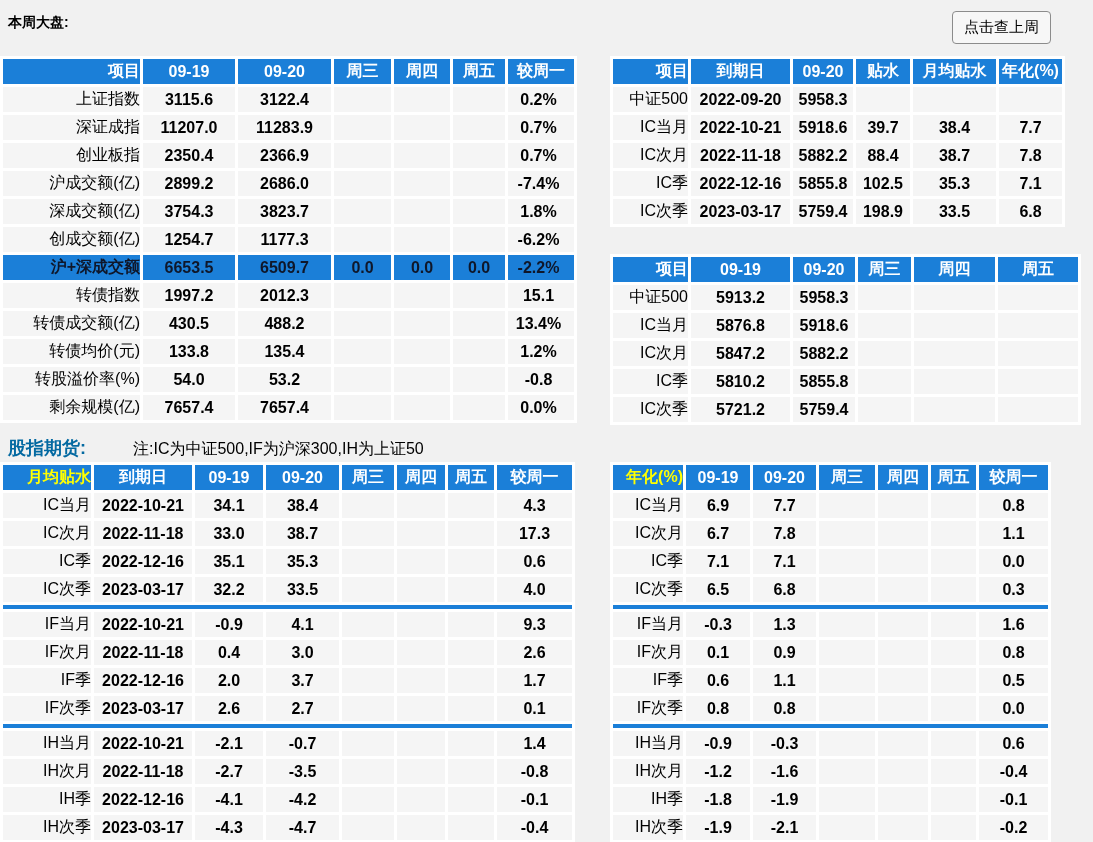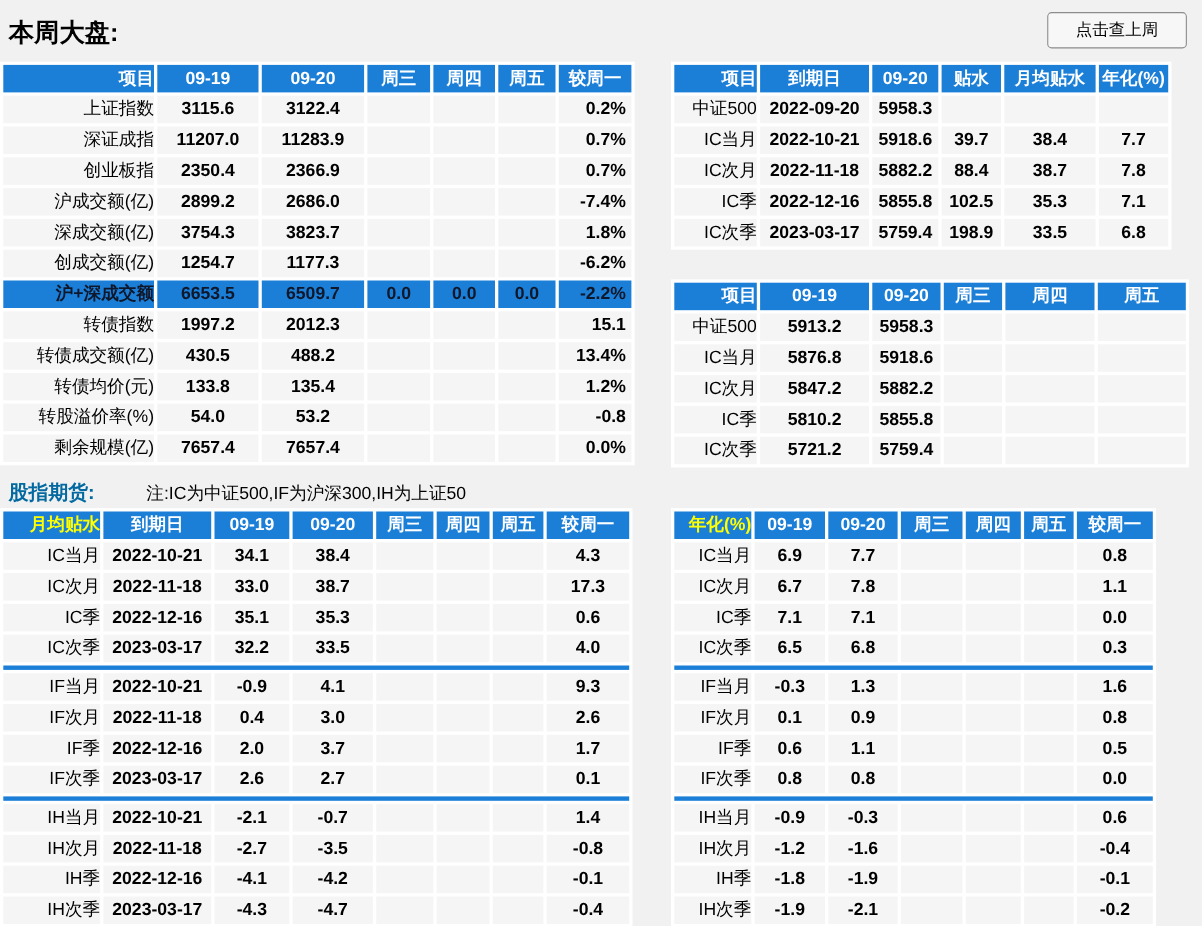--- a/index.html
+++ b/index.html
@@ -1,39 +1,39 @@
 <!DOCTYPE html>
 <html style="--blue: #1b7fd8; --yellow: #ffff00;"><head>
 <meta charset="utf-8">
 <style>
   :root { --blue:#1b7fd8; --yellow:#ffff00; }
   * { box-sizing:border-box; }
   body { margin:0; background:#f1f1f1; font-family:"Liberation Sans", sans-serif; }
   .page { position:relative; width:1093px; height:842px; background:#f1f1f1; overflow:hidden; }
 
-  .page-title { position:absolute; left:8px; top:14px; font-size:23px; font-weight:700; color:#000; }
+  .page-title { position:absolute; left:8px; top:14px; font-size:14px; font-weight:700; color:#000; }
   .section-title { position:absolute; left:8px; top:436px; font-size:18px; font-weight:700; color:#0369a1; }
   .note { position:absolute; left:133px; top:439px; font-size:16px; color:#000; }
 
   .last-week-btn { position:absolute; left:952px; top:11px; font-size:15px; color:#000;
-    padding:6px 25px; background:#f7f7f7; border:1px solid #8c8c8c; border-radius:4px;
+    padding:6px 11px; background:#f7f7f7; border:1px solid #8c8c8c; border-radius:4px;
     font-family:inherit; cursor:pointer; }
 
   table.grid { position:absolute; border-collapse:separate; border-spacing:3px;
     background:#ffffff; table-layout:fixed; }
   .grid th { background:var(--blue); color:#fff; font-size:16px; font-weight:700;
     height:25px; padding:0; text-align:center; white-space:nowrap; overflow:hidden; }
   .grid td { background:#f5f5f5; color:#000; font-size:16px; font-weight:700;
     height:25px; padding:0; text-align:center; white-space:nowrap; overflow:hidden; }
   .grid th:first-child, .grid td:first-child { text-align:right; padding-left:7px; }
   .grid td:first-child { font-weight:400; }
   .grid tr.hl td { background:var(--blue); color:#0f172a; font-weight:700; }
   .grid td.sep { background:var(--blue); height:4px; padding:0; }
   .yellow-first th:first-child { color:var(--yellow); }
-  #market td:last-child { text-align:right; padding-right:5px; }
+  #market td:last-child { padding-right:5px; }
 
   #market     { left:0;     top:56px;  }
   #ic-detail  { left:610px; top:56px;  }
   #ic-prices  { left:610px; top:254px; }
   #monthly    { left:0;     top:462px; }
   #annualized { left:610px; top:462px; }
 </style>
 </head>
 <body>
 

